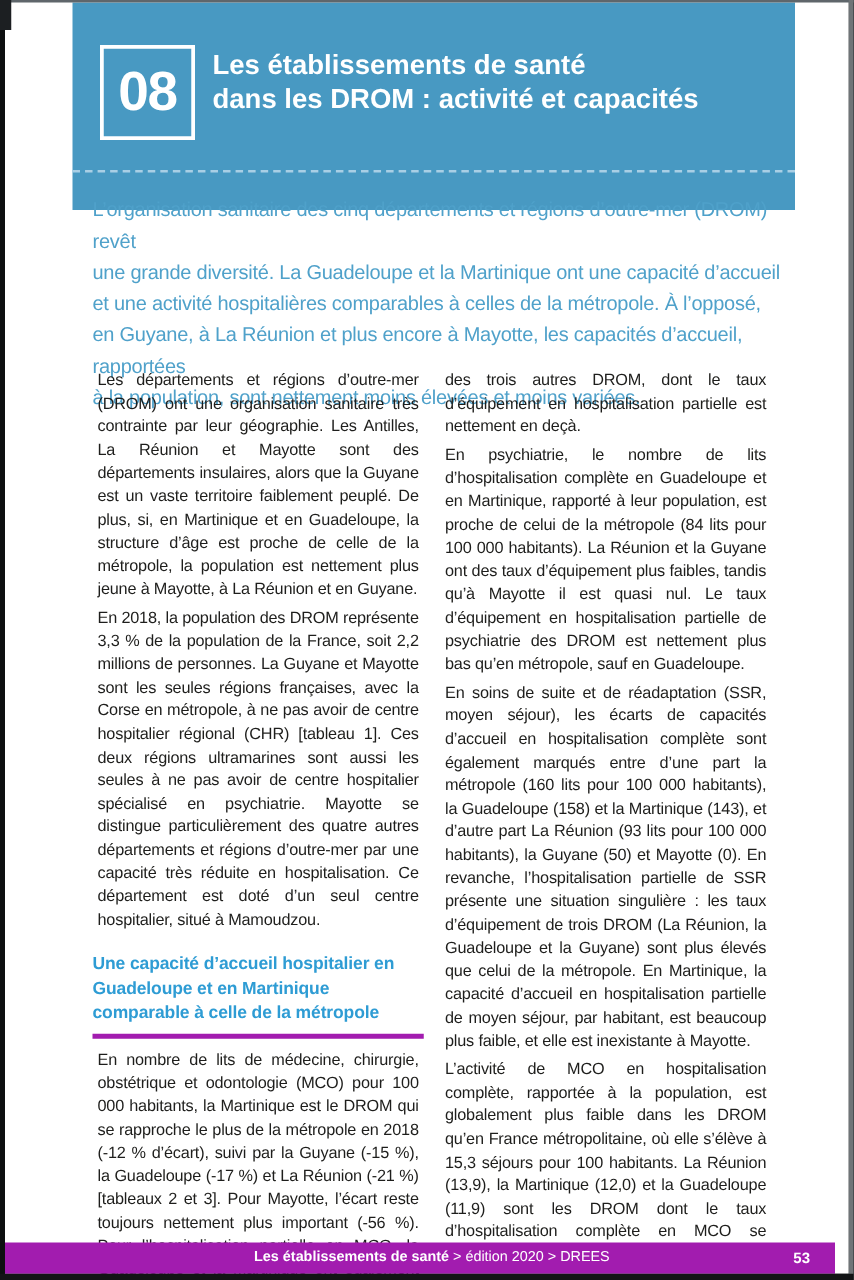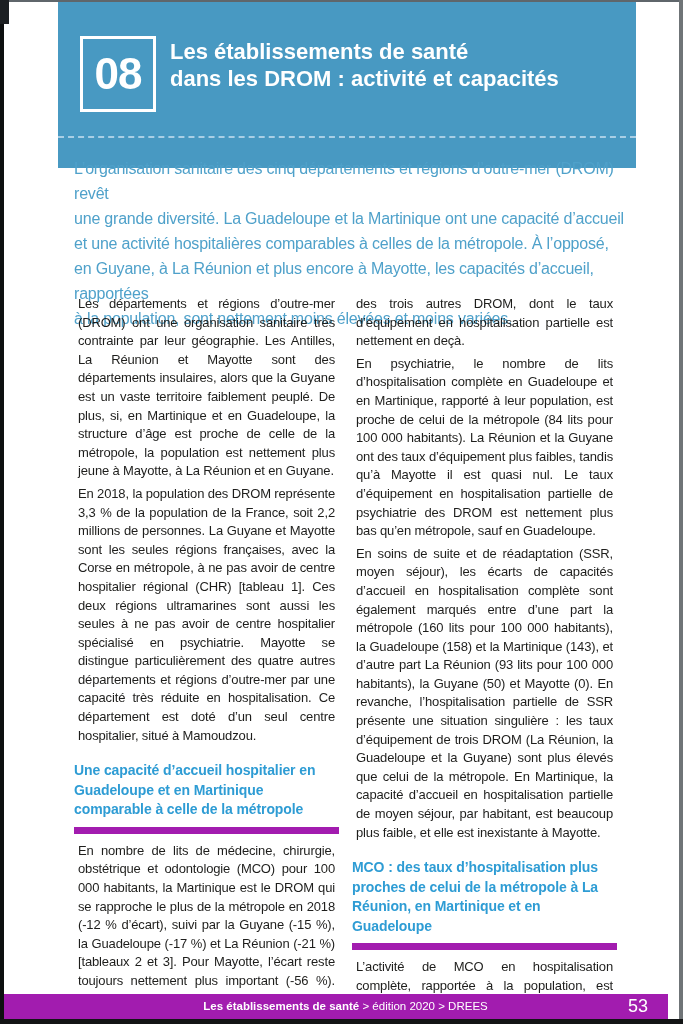--- a/index.html
+++ b/index.html
@@ -27,31 +27,31 @@
   
   .intro{position:absolute;left:70px;top:156px;width:566px;color:#4FA1CA;
          font-size:16px;line-height:25px;letter-spacing:-0.2px;white-space:pre-line;}
 
   
   .columns{position:absolute;left:70px;top:291px;width:543px;display:flex;gap:13px;
            color:#1E1E1C;font-size:13px;line-height:18.6px;letter-spacing:-0.15px;}
   .col{flex:1 1 0;min-width:0;}
   .body-paragraph{margin:4px;text-align:justify;}
   .sub-heading{color:#2E9CD4;font-size:14px;line-height:19.5px;font-weight:bold;
-               margin:16px 0 8px 0;padding-bottom:7px;border-bottom:7px solid #a21caf;
+               margin:16px 0 8px 0;padding-bottom:7px;border-bottom:4px solid #a21caf;
                letter-spacing:-0.1px;text-align:left;}
   .italic{}
 
   
   .footer-bar{position:absolute;left:0;top:994px;width:664px;height:25px;background:#a21caf;}
   .footer-crumb{position:absolute;left:70px;top:0;width:543px;height:25px;line-height:25px;
                 text-align:center;color:#ffffff;font-size:11.5px;}
   .footer-crumb b{font-weight:bold;}
   .footer-page{position:absolute;right:20px;top:0;height:25px;line-height:25px;
-               color:#ffffff;font-size:18px;font-weight:normal;}
+               color:#ffffff;font-size:12px;font-weight:bold;}
 </style>
 </head>
 <body>
 
 <div class="frame"></div>
 
 <div class="page">
 
   <div class="band">
     <div class="chapter-box">
@@ -72,21 +72,20 @@
     <div class="col">
         <p class="body-paragraph"><span>Les départements et régions d’outre-mer (DROM) ont une organisation sanitaire très contrainte par leur géographie. Les Antilles, La Réunion et Mayotte sont des départements insulaires, alors que la Guyane est un vaste territoire faiblement peuplé. De plus, si, en Martinique et en Guadeloupe, la structure d’âge est proche de celle de la métropole, la population est nettement plus jeune à Mayotte, à La Réunion et en Guyane.</span></p>
         <p class="body-paragraph"><span>En 2018, la population des DROM représente 3,3 % de la population de la France, soit 2,2 millions de personnes. La Guyane et Mayotte sont les seules régions françaises, avec la Corse en métropole, à ne pas avoir de centre hospitalier régional (CHR) </span><span class="italic">[tableau 1]</span><span>. Ces deux régions ultramarines sont aussi les seules à ne pas avoir de centre hospitalier spécialisé en psychiatrie. Mayotte se distingue particulièrement des quatre autres départements et régions d’outre-mer par une capacité très réduite en hospitalisation. Ce département est doté d’un seul centre hospitalier, situé à Mamoudzou.</span></p>
         <h3 class="sub-heading"><span>Une capacité d’accueil hospitalier en Guadeloupe et en Martinique comparable à celle de la métropole</span></h3>
         <p class="body-paragraph"><span>En nombre de lits de médecine, chirurgie, obstétrique et odontologie (MCO) pour 100 000 habitants, la Martinique est le DROM qui se rapproche le plus de la métropole en 2018 (-12 % d’écart), suivi par la Guyane (-15 %), la Guadeloupe (-17 %) et La Réunion (-21 %) </span><span class="italic">[tableaux 2 et 3]</span><span>. Pour Mayotte, l’écart reste toujours nettement plus important (-56 %). Pour l’hospitalisation partielle en MCO, la Guadeloupe et la Martinique ont également un nombre de places pour 100 000 habitants qui reste proche de celui de la métropole. Ce n’est pas le cas</span></p>
       </div>
     <div class="col">
         <p class="body-paragraph"><span>des trois autres DROM, dont le taux d’équipement en hospitalisation partielle est nettement en deçà.</span></p>
         <p class="body-paragraph"><span>En psychiatrie, le nombre de lits d’hospitalisation complète en Guadeloupe et en Martinique, rapporté à leur population, est proche de celui de la métropole (84 lits pour 100 000 habitants). La Réunion et la Guyane ont des taux d’équipement plus faibles, tandis qu’à Mayotte il est quasi nul. Le taux d’équipement en hospitalisation partielle de psychiatrie des DROM est nettement plus bas qu’en métropole, sauf en Guadeloupe.</span></p>
         <p class="body-paragraph"><span>En soins de suite et de réadaptation (SSR, moyen séjour), les écarts de capacités d’accueil en hospitalisation complète sont également marqués entre d’une part la métropole (160 lits pour 100 000 habitants), la Guadeloupe (158) et la Martinique (143), et d’autre part La Réunion (93 lits pour 100 000 habitants), la Guyane (50) et Mayotte (0). En revanche, l’hospitalisation partielle de SSR présente une situation singulière : les taux d’équipement de trois DROM (La Réunion, la Guadeloupe et la Guyane) sont plus élevés que celui de la métropole. En Martinique, la capacité d’accueil en hospitalisation partielle de moyen séjour, par habitant, est beaucoup plus faible, et elle est inexistante à Mayotte.</span></p>
-        <h3 class="sub-heading"><span>MCO : des taux d’hospitalisation plus proches de celui de la métropole à La Réunion, en Martinique et en Guadeloupe</span></h3>
         <p class="body-paragraph"><span>L’activité de MCO en hospitalisation complète, rapportée à la population, est globalement plus faible dans les DROM qu’en France métropolitaine, où elle s’élève à 15,3 séjours pour 100 habitants. La Réunion (13,9), la Martinique (12,0) et la Guadeloupe (11,9) sont les DROM dont le taux d’hospitalisation complète en MCO se rapproche le plus</span></p>
       </div>
   </div>
 
   <div class="footer-bar">
     <div class="footer-crumb">
       <b>Les établissements de santé</b><span> &gt; édition 2020 &gt; DREES</span>
     </div>
     <div class="footer-page">53</div>
   </div>

